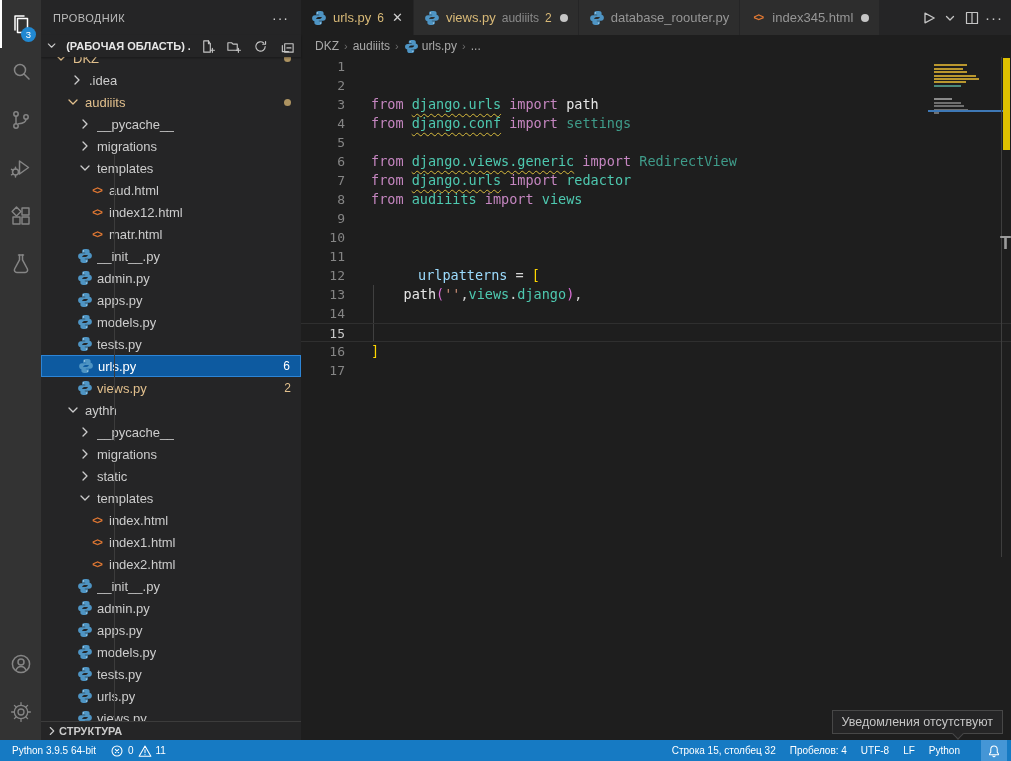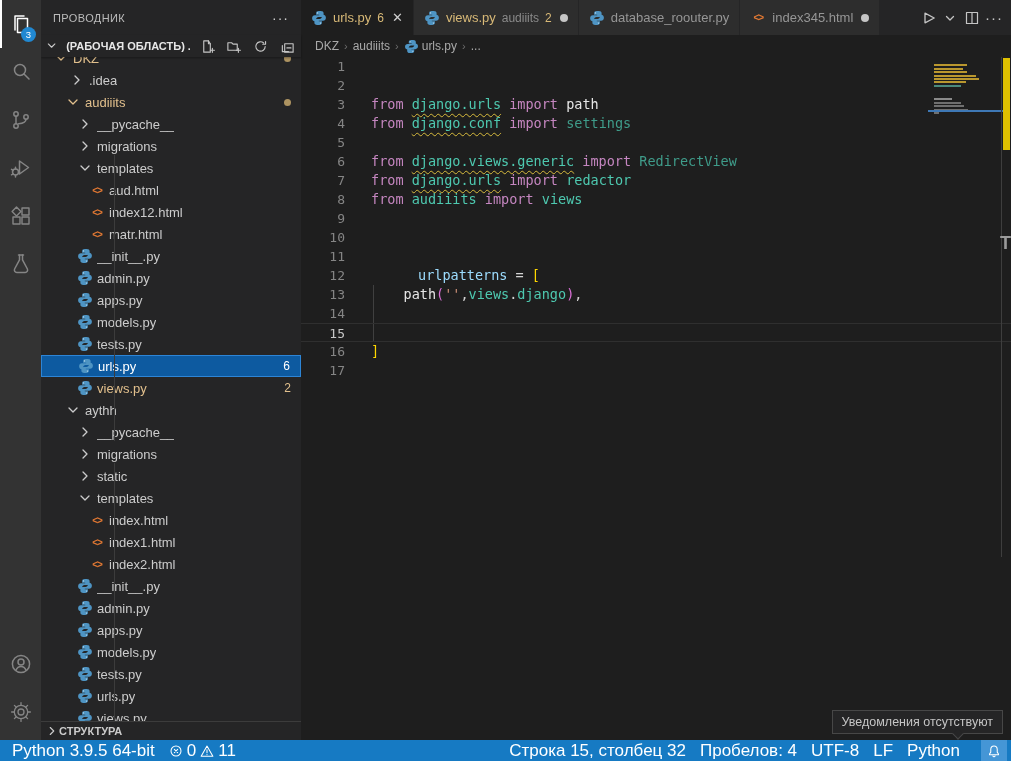--- a/index.html
+++ b/index.html
@@ -5,21 +5,21 @@
   * { margin:0; padding:0; box-sizing:border-box; }
   html,body { width:1011px; height:761px; overflow:hidden; background:#1e1e1e;
     font-family:"Liberation Sans", sans-serif; }
   svg { display:block; }
 
   
   #activitybar { position:absolute; left:0; top:0; width:41px; height:740px; background:#333333; z-index:5; }
   #sidebar     { position:absolute; left:41px; top:0; width:260px; height:740px; background:#252526; z-index:4; }
   #main        { position:absolute; left:301px; top:0; width:710px; height:740px; background:#1e1e1e; }
   #statusbar   { position:absolute; left:0; top:740px; width:1011px; height:21px; background:#167ac3;
-                 display:flex; align-items:center; color:#ffffff; font-size:17px; z-index:9; }
+                 display:flex; align-items:center; color:#ffffff; font-size:10px; z-index:9; }
 
   
   .act-item { position:relative; width:41px; height:48px; display:flex; align-items:center; justify-content:center;
               color:#858585; cursor:pointer; }
   .act-item.active { color:#ffffff; }
   .act-item.active::before { content:""; position:absolute; left:0; top:0; width:2px; height:48px; background:#ffffff; }
   .act-item svg { width:24px; height:24px; }
   .act-badge { position:absolute; right:5px; bottom:6px; min-width:15px; height:15px; border-radius:50%;
                background:#2188d1; color:#fff; font-size:9.5px; display:flex; align-items:center; justify-content:center; }
   #activity-bottom { position:absolute; bottom:4px; left:0; width:41px; }

